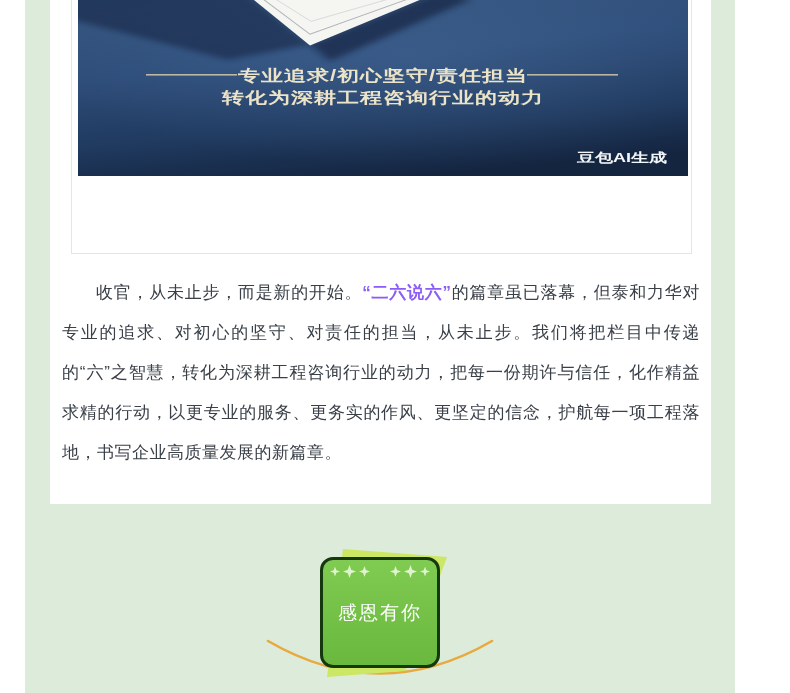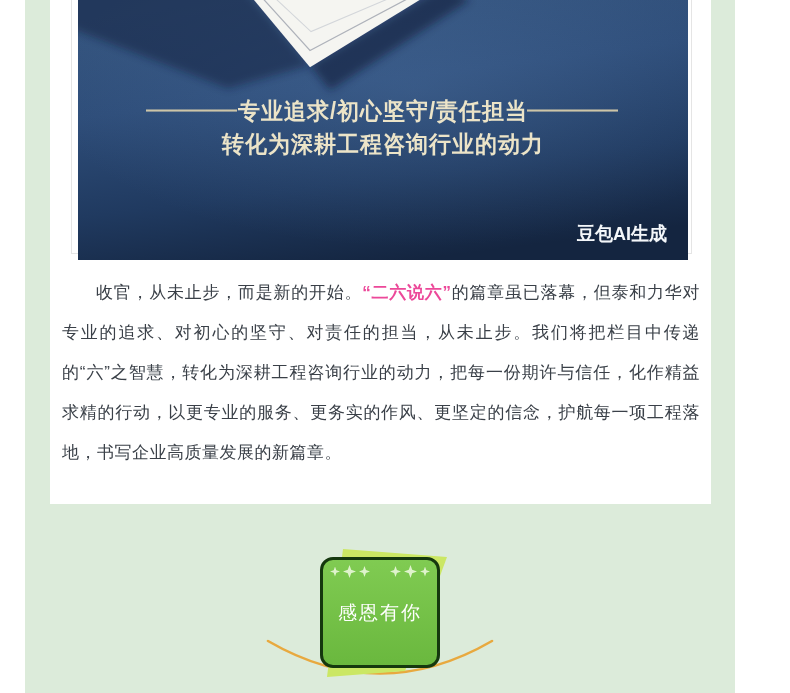--- a/index.html
+++ b/index.html
@@ -1,24 +1,24 @@
 <!DOCTYPE html>
 <html><head>
 <meta charset="utf-8">
 <style>
   html,body{margin:0;padding:0;background:#ffffff;}
   body{font-family:"Liberation Sans","DejaVu Sans",sans-serif;}
   .page{position:relative;width:790px;height:693px;margin:0;background:#ffffff;overflow:hidden;}
   .green-body{position:absolute;left:25px;top:0;width:710px;height:693px;background:#dcebda;}
   .content-card{position:absolute;left:50px;top:0;width:661px;height:504px;background:#ffffff;}
   .media-frame{position:absolute;left:21px;top:-20px;width:619px;height:272px;border:1px solid #e5e5e5;background:#ffffff;}
-  .hero{position:absolute;left:78px;top:0;width:610px;height:260px;}
+  .hero{position:absolute;left:78px;top:0;width:610px;height:176px;}
   .hero svg{display:block;width:100%;height:100%;}
   .article-para{position:absolute;left:62px;top:256px;width:638px;font-size:17px;line-height:40px;color:#3a4048;text-align:justify;text-indent:2em;letter-spacing:.5px;}
-  .article-para b{font-weight:bold;color:#ec4899;}
+  .article-para b{font-weight:bold;color:#8b5cf6;}
   .thanks-bg-svg{position:absolute;left:250px;top:530px;width:290px;height:160px;}
   .thanks-card{position:absolute;left:320px;top:557px;width:120px;height:111px;box-sizing:border-box;
     background:linear-gradient(180deg,#80cb52 0%,#6ab83e 100%);
     border:3px solid #15380e;border-radius:13px;}
   .thanks-label{position:absolute;left:0;right:0;top:0;bottom:0;display:flex;align-items:center;justify-content:center;
     color:#ffffff;font-size:19px;letter-spacing:2px;padding-top:0;}
   .sparkle-row{position:absolute;top:5px;display:flex;gap:3px;align-items:center;}
   .sparkle-row.left{left:7px;}
   .sparkle-row.right{right:7px;}
   .sparkle{display:inline-block;background:#dff3cc;

